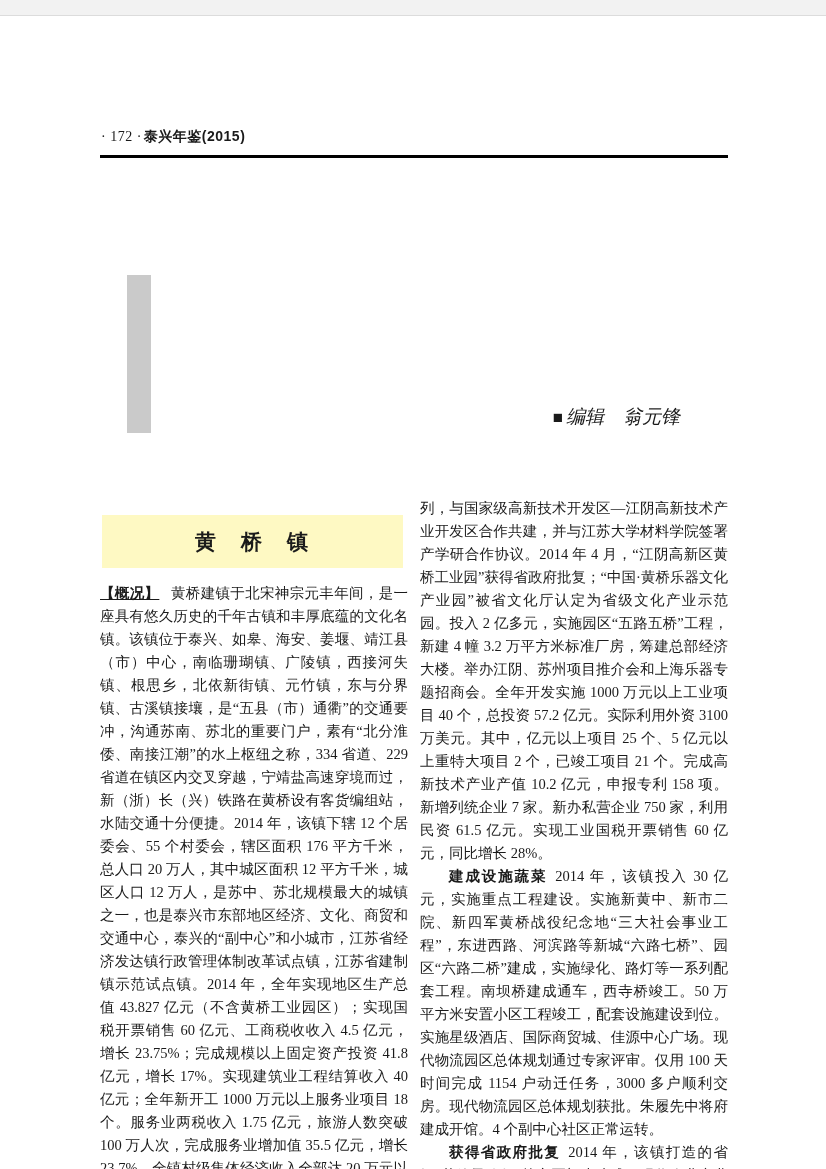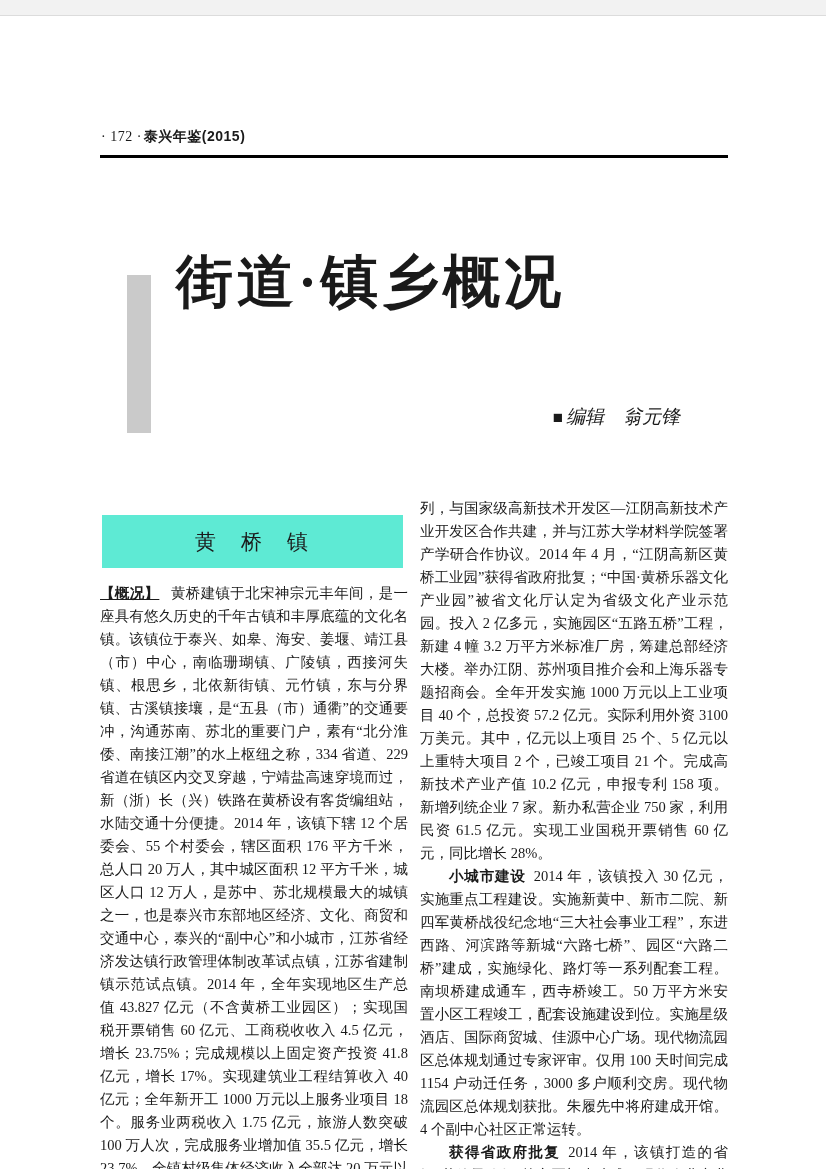--- a/index.html
+++ b/index.html
@@ -84,26 +84,26 @@
     margin-left: 1em;
   }
 
   
   .section-box {
     position: absolute;
     left: 102px;
     top: 499px;
     width: 301px;
     height: 53px;
-    background: #5eead4;
+    background: #fef9c3;
     display: flex;
     align-items: center;
     justify-content: center;
     font-size: 21px;
-    font-weight: 400;
+    font-weight: 700;
     font-family: "Liberation Sans", sans-serif;
     letter-spacing: 2px;
   }
 
   
   .col {
     position: absolute;
     width: 308px;
     font-size: 14.5px;
     line-height: 23px;
@@ -131,21 +131,20 @@
 <body>
 
 <div class="page">
 
   <div class="running-head">
     <span class="pageno">· 172 ·</span><span class="book">泰兴年鉴(2015)</span>
   </div>
   <div class="header-rule"></div>
 
   <div class="title-bar"></div>
-  <h1 class="chapter-title">街道·镇乡概况</h1>
 
   <div class="editor-line">
     <span class="sq">■</span><span>编辑</span><span class="editor-name">翁元锋</span>
   </div>
 
   <div class="section-box">黄　桥　镇</div>
 
   <div class="col col-left">
     <p>
       <span class="phead-bracket">【概况】</span><span>黄桥建镇于北宋神宗元丰年间，是一座具有悠久历史的千年古镇和丰厚底蕴的文化名镇。该镇位于泰兴、如皋、海安、姜堰、靖江县（市）中心，南临珊瑚镇、广陵镇，西接河失镇、根思乡，北依新街镇、元竹镇，东与分界镇、古溪镇接壤，是“五县（市）通衢”的交通要冲，沟通苏南、苏北的重要门户，素有“北分淮倭、南接江潮”的水上枢纽之称，334 省道、229 省道在镇区内交叉穿越，宁靖盐高速穿境而过，新（浙）长（兴）铁路在黄桥设有客货编组站，水陆交通十分便捷。2014 年，该镇下辖 12 个居委会、55 个村委会，辖区面积 176 平方千米，总人口 20 万人，其中城区面积 12 平方千米，城区人口 12 万人，是苏中、苏北规模最大的城镇之一，也是泰兴市东部地区经济、文化、商贸和交通中心，泰兴的“副中心”和小城市，江苏省经济发达镇行政管理体制改革试点镇，江苏省建制镇示范试点镇。2014 年，全年实现地区生产总值 43.827 亿元（不含黄桥工业园区）；实现国税开票销售 60 亿元、工商税收收入 4.5 亿元，增长 23.75%；完成规模以上固定资产投资 41.8 亿元，增长 17%。实现建筑业工程结算收入 40 亿元；全年新开工 1000 万元以上服务业项目 18 个。服务业两税收入 1.75 亿元，旅游人数突破 100 万人次，完成服务业增加值 35.5 亿元，增长 23.7%，全镇村级集体经济收入全部达 20 万元以上，农民人均纯收入达 15567 元。</span>
@@ -153,20 +152,20 @@
     <p class="para-indent">
       <span class="phead">工业</span><span>黄桥工业园区进入省级经济开发区管理序</span>
     </p>
   </div>
 
   <div class="col col-right">
     <p>
       <span>列，与国家级高新技术开发区—江阴高新技术产业开发区合作共建，并与江苏大学材料学院签署产学研合作协议。2014 年 4 月，“江阴高新区黄桥工业园”获得省政府批复；“中国·黄桥乐器文化产业园”被省文化厅认定为省级文化产业示范园。投入 2 亿多元，实施园区“五路五桥”工程，新建 4 幢 3.2 万平方米标准厂房，筹建总部经济大楼。举办江阴、苏州项目推介会和上海乐器专题招商会。全年开发实施 1000 万元以上工业项目 40 个，总投资 57.2 亿元。实际利用外资 3100 万美元。其中，亿元以上项目 25 个、5 亿元以上重特大项目 2 个，已竣工项目 21 个。完成高新技术产业产值 10.2 亿元，申报专利 158 项。新增列统企业 7 家。新办私营企业 750 家，利用民资 61.5 亿元。实现工业国税开票销售 60 亿元，同比增长 28%。</span>
     </p>
     <p class="para-indent">
-      <span class="phead">小城市建设</span><span>2014 年，该镇投入 30 亿元，实施重点工程建设。实施新黄中、新市二院、新四军黄桥战役纪念地“三大社会事业工程”，东进西路、河滨路等新城“六路七桥”、园区“六路二桥”建成，实施绿化、路灯等一系列配套工程。南坝桥建成通车，西寺桥竣工。50 万平方米安置小区工程竣工，配套设施建设到位。实施星级酒店、国际商贸城、佳源中心广场。现代物流园区总体规划通过专家评审。仅用 100 天时间完成 1154 户动迁任务，3000 多户顺利交房。现代物流园区总体规划获批。朱履先中将府建成开馆。4 个副中心社区正常运转。</span>
+      <span class="phead">建成设施蔬菜</span><span>2014 年，该镇投入 30 亿元，实施重点工程建设。实施新黄中、新市二院、新四军黄桥战役纪念地“三大社会事业工程”，东进西路、河滨路等新城“六路七桥”、园区“六路二桥”建成，实施绿化、路灯等一系列配套工程。南坝桥建成通车，西寺桥竣工。50 万平方米安置小区工程竣工，配套设施建设到位。实施星级酒店、国际商贸城、佳源中心广场。现代物流园区总体规划通过专家评审。仅用 100 天时间完成 1154 户动迁任务，3000 多户顺利交房。现代物流园区总体规划获批。朱履先中将府建成开馆。4 个副中心社区正常运转。</span>
     </p>
     <p class="para-indent">
       <span class="phead">获得省政府批复</span><span>2014 年，该镇打造的省级“菜篮子”工程核心区初步建成，现代农业产业园区通过省级综合标准化示范区验收。建成设施蔬菜 1.1 万亩、优质林果 1.4 万亩、粮食规模经营 1 万亩。农业利用“三</span>
     </p>
   </div>
 
 </div>
 
 </body></html>

